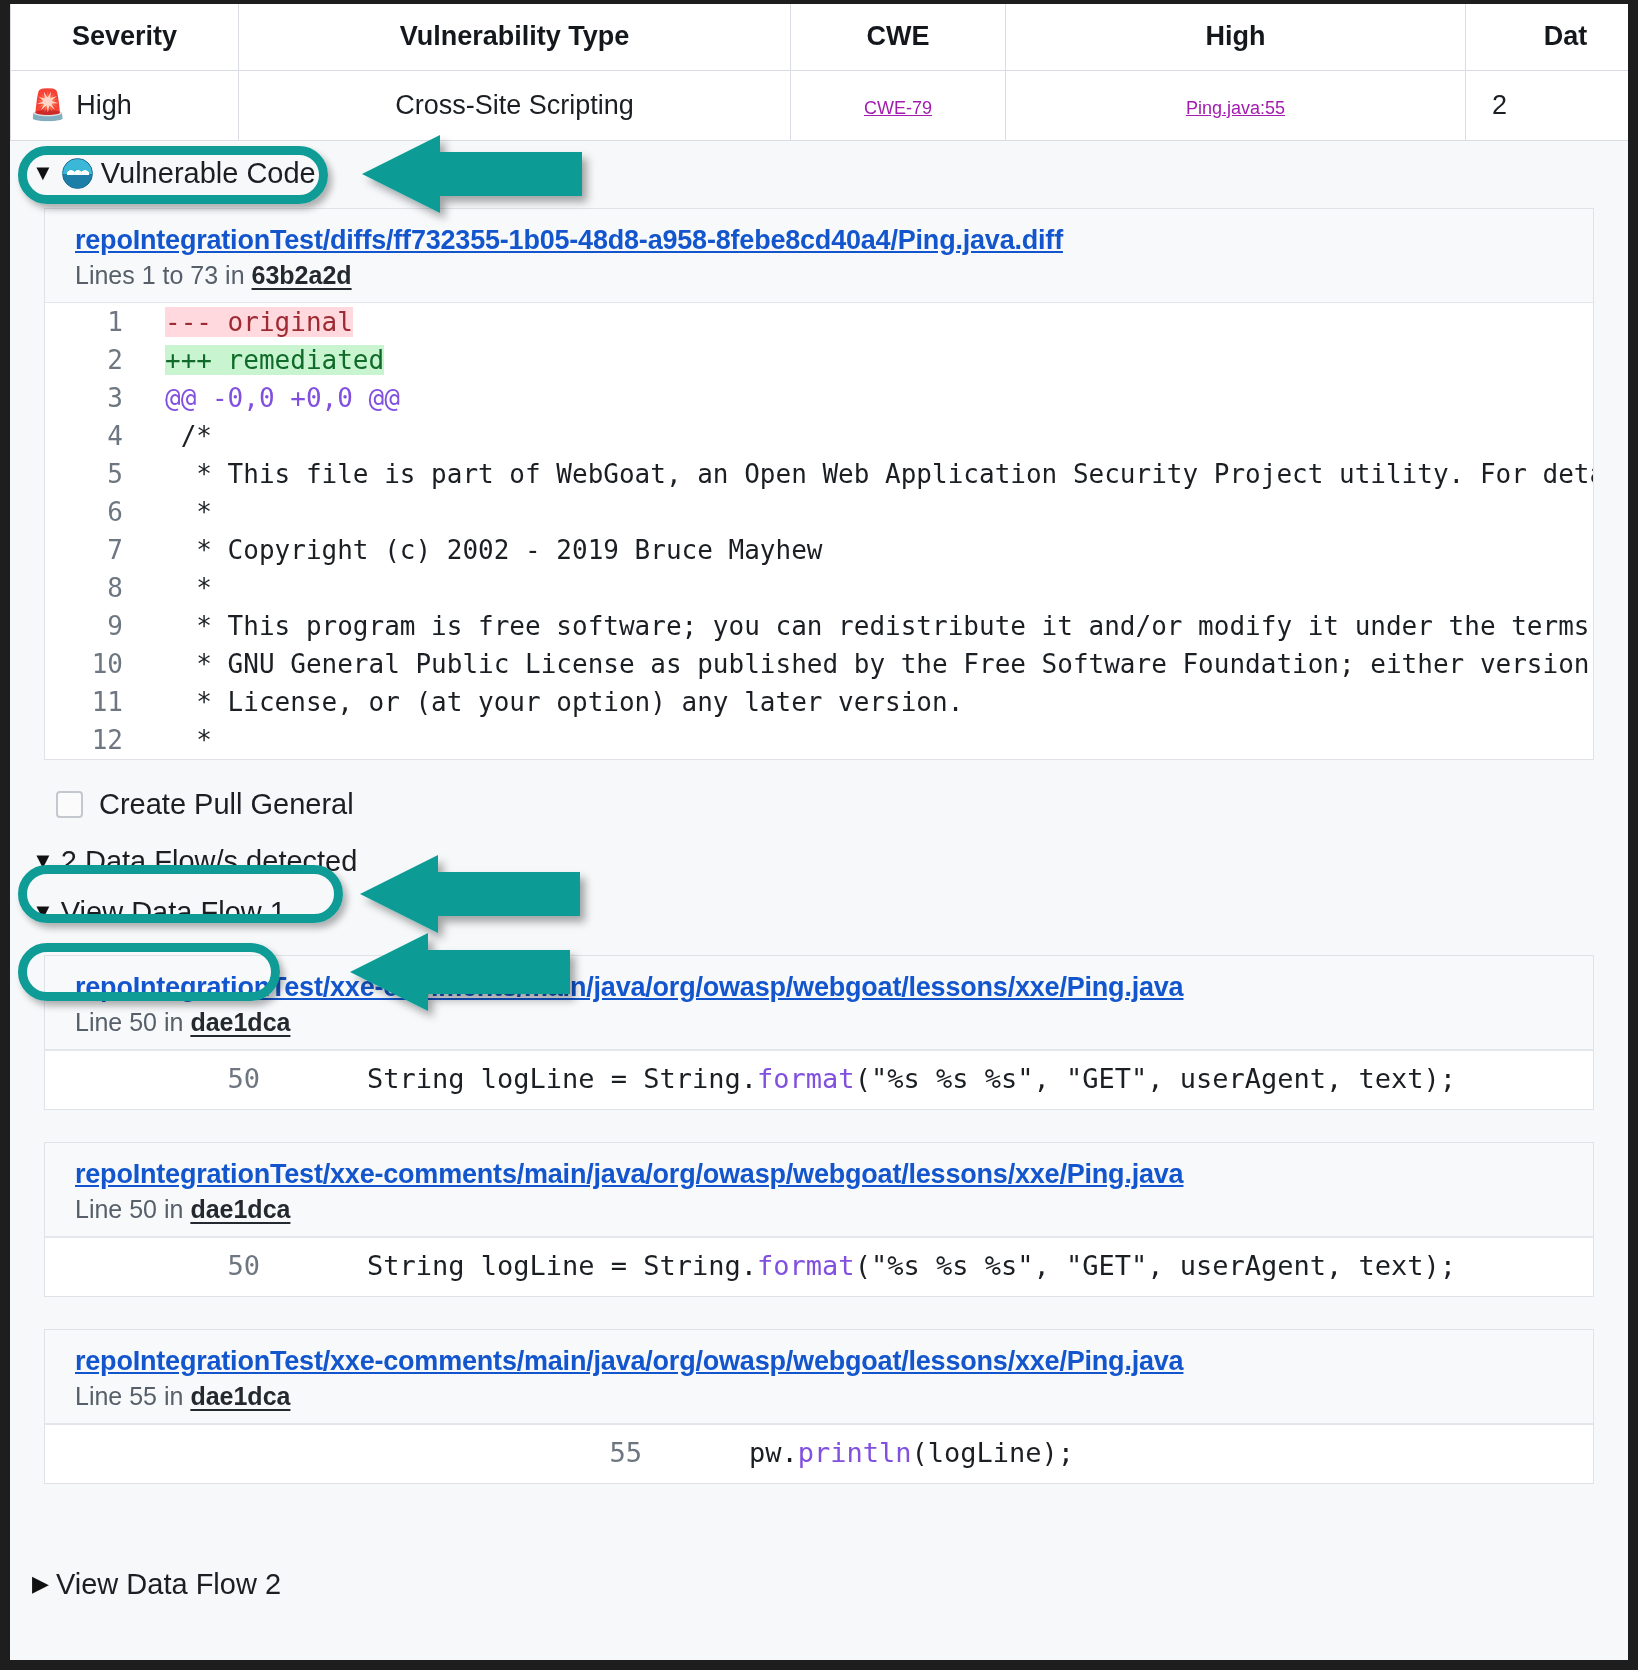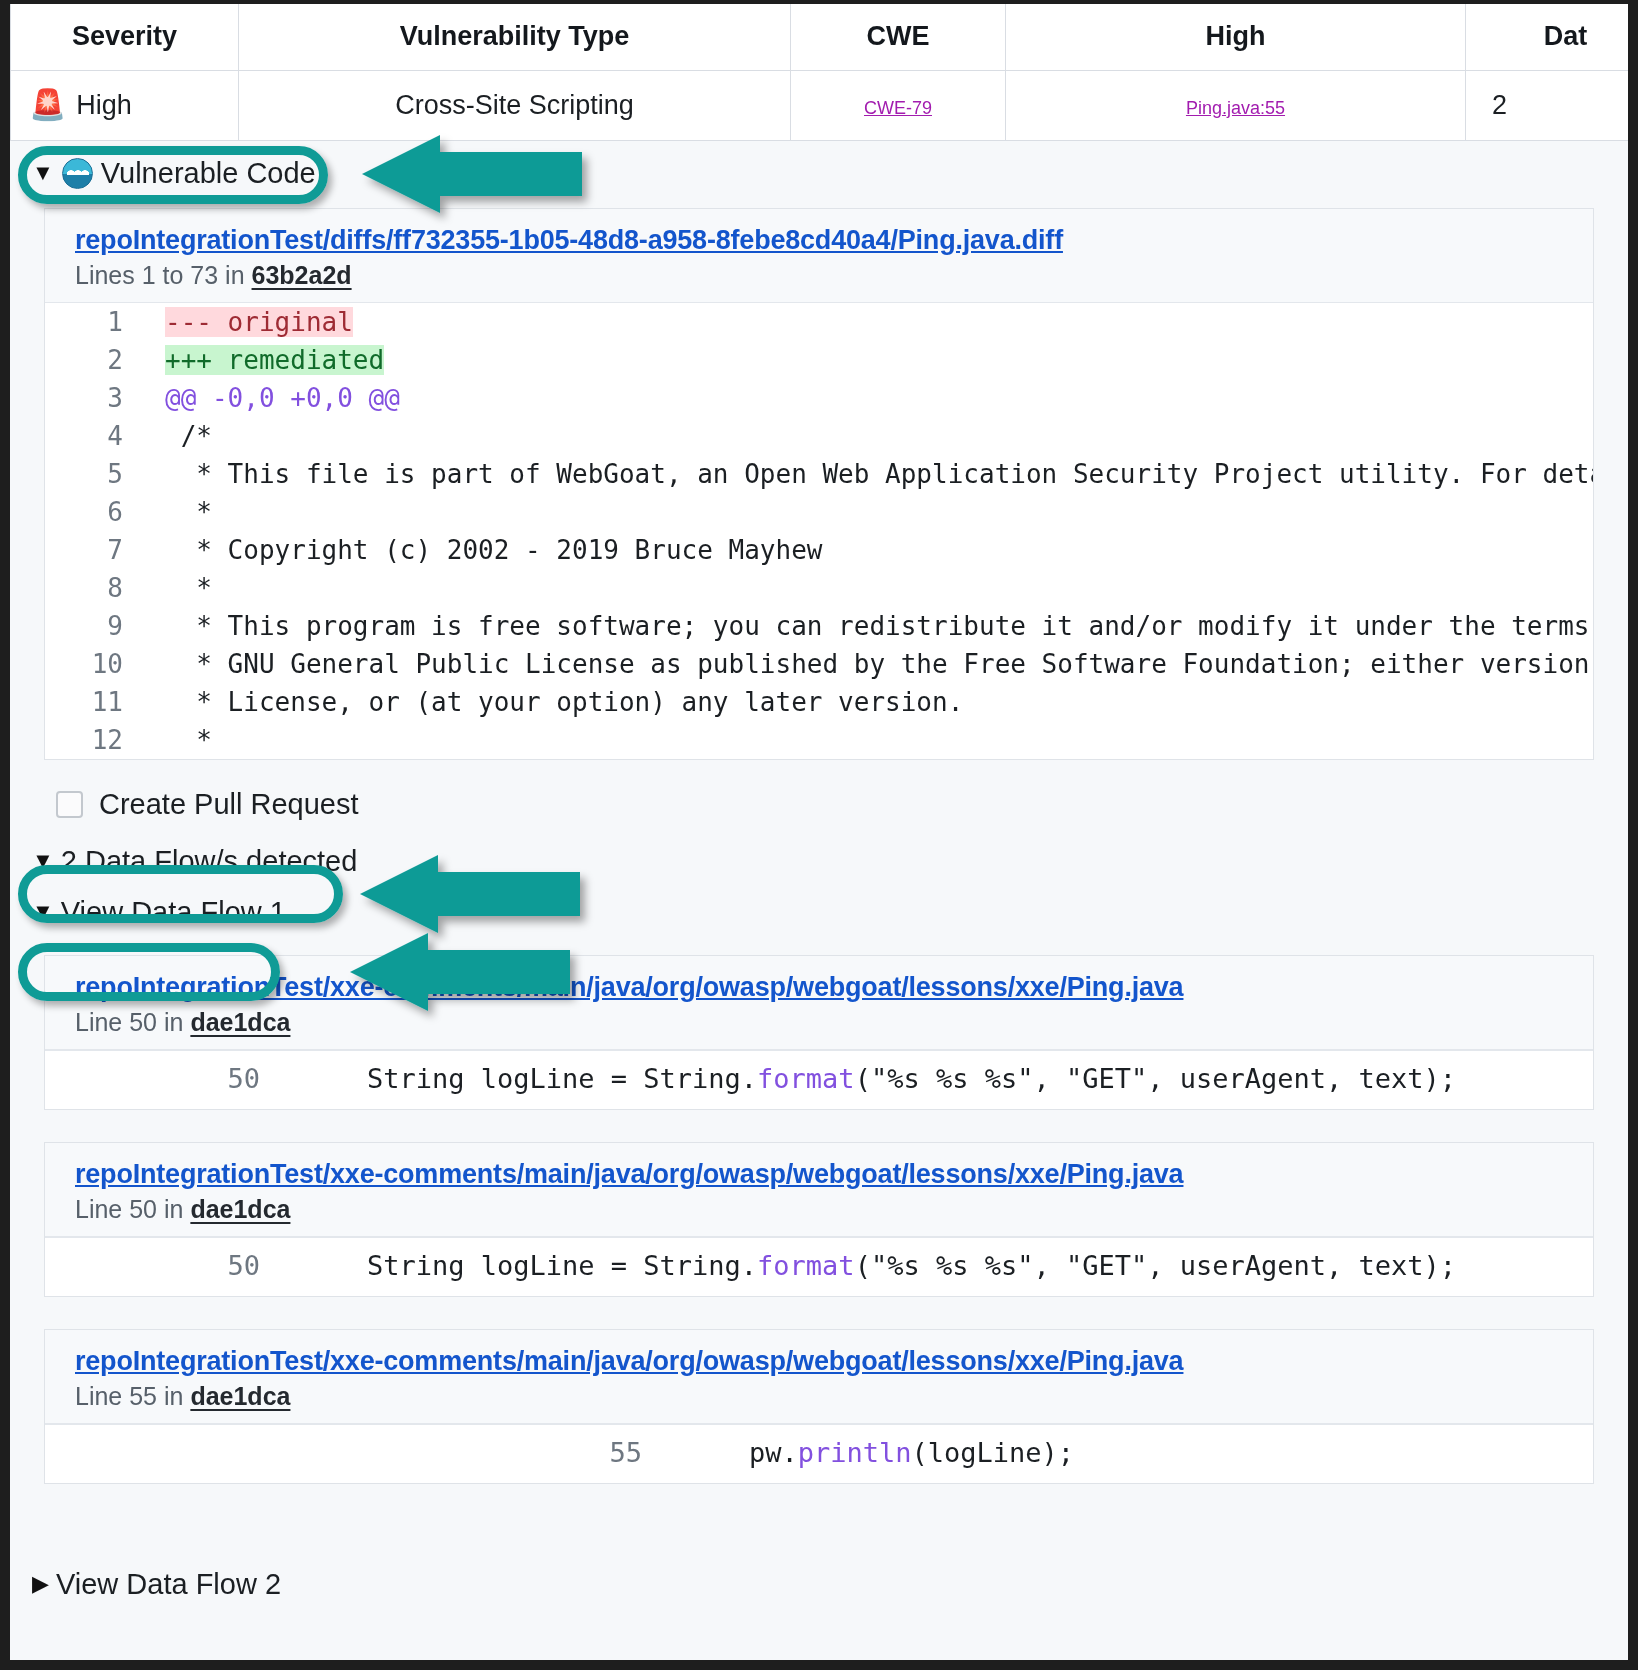--- a/index.html
+++ b/index.html
@@ -238,21 +238,21 @@
         <div class="code-line"><span class="ln">8</span><span class="lc">  *</span></div>
         <div class="code-line"><span class="ln">9</span><span class="lc">  * This program is free software; you can redistribute it and/or modify it under the terms of the</span></div>
         <div class="code-line"><span class="ln">10</span><span class="lc">  * GNU General Public License as published by the Free Software Foundation; either version 2 of the</span></div>
         <div class="code-line"><span class="ln">11</span><span class="lc">  * License, or (at your option) any later version.</span></div>
         <div class="code-line"><span class="ln">12</span><span class="lc">  *</span></div>
       </div>
   </div>
 
   <div class="checkbox-row">
     <span class="cbox"></span>
-    <span class="cbox-label">Create Pull Request</span>
+    <span class="cbox-label">Create Pull General</span>
   </div>
 
   <div class="flow-toggle">
     <span class="tri">▼</span>
     <span>2 Data Flow/s detected</span>
   </div>
 
   <div class="flow-toggle">
     <span class="tri">▼</span>
     <span>View Data Flow 1</span>

